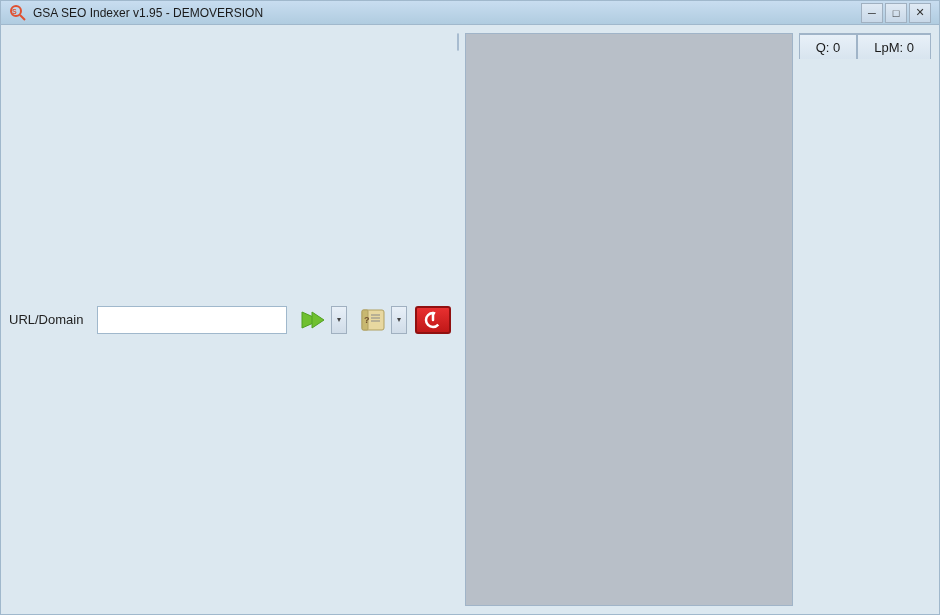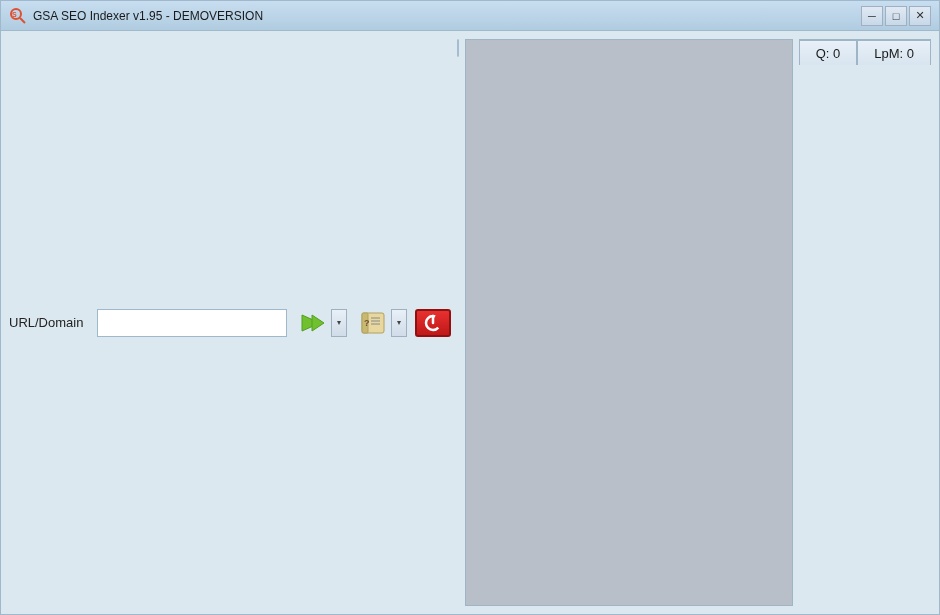--- a/index.html
+++ b/index.html
@@ -22,21 +22,21 @@
       height: 615px;
       background: #dce8f0;
       border: 1px solid #a0b8cc;
       display: flex;
       flex-direction: column;
     }
 
     
     .title-bar {
       background: linear-gradient(to bottom, #c8ddf0, #b0cce0);
-      height: 30px;
+      height: 24px;
       display: flex;
       align-items: center;
       padding: 0 8px;
       border-bottom: 1px solid #a0b8cc;
       flex-shrink: 0;
     }
 
     .title-bar-icon {
       width: 18px;
       height: 18px;

